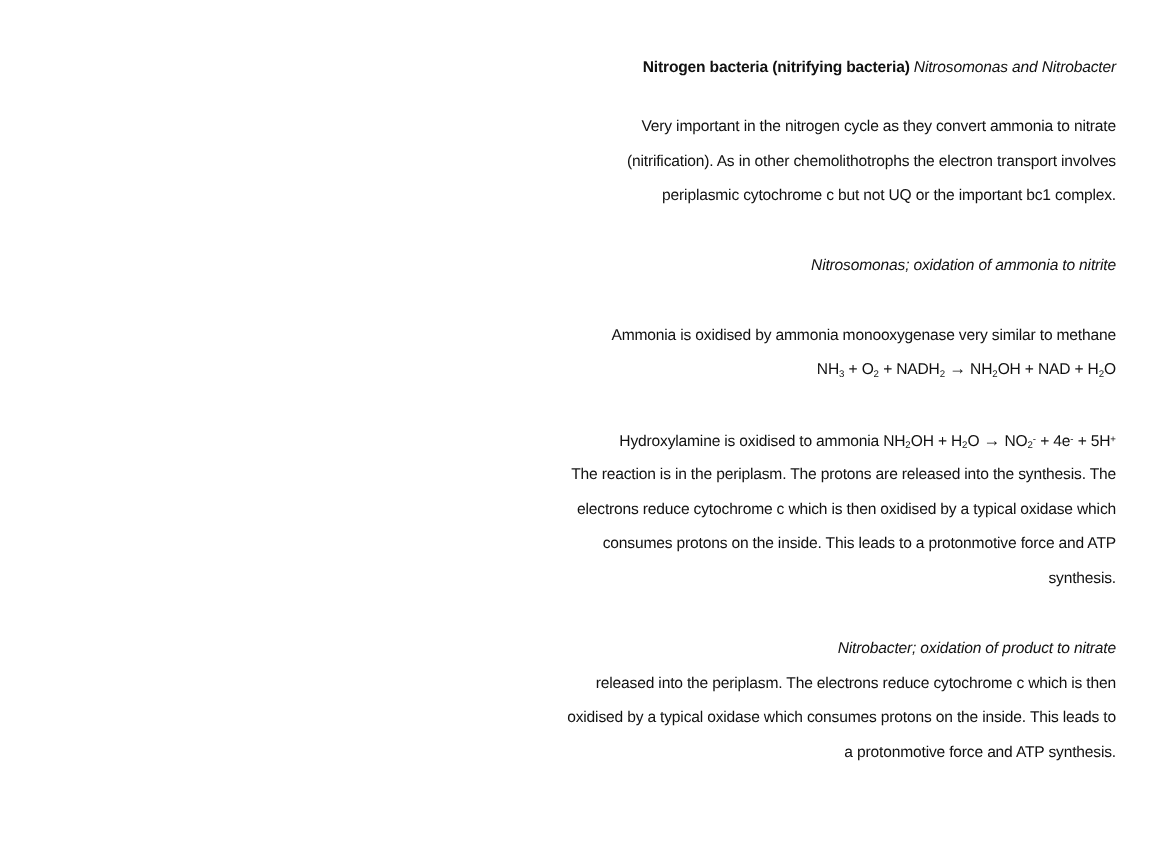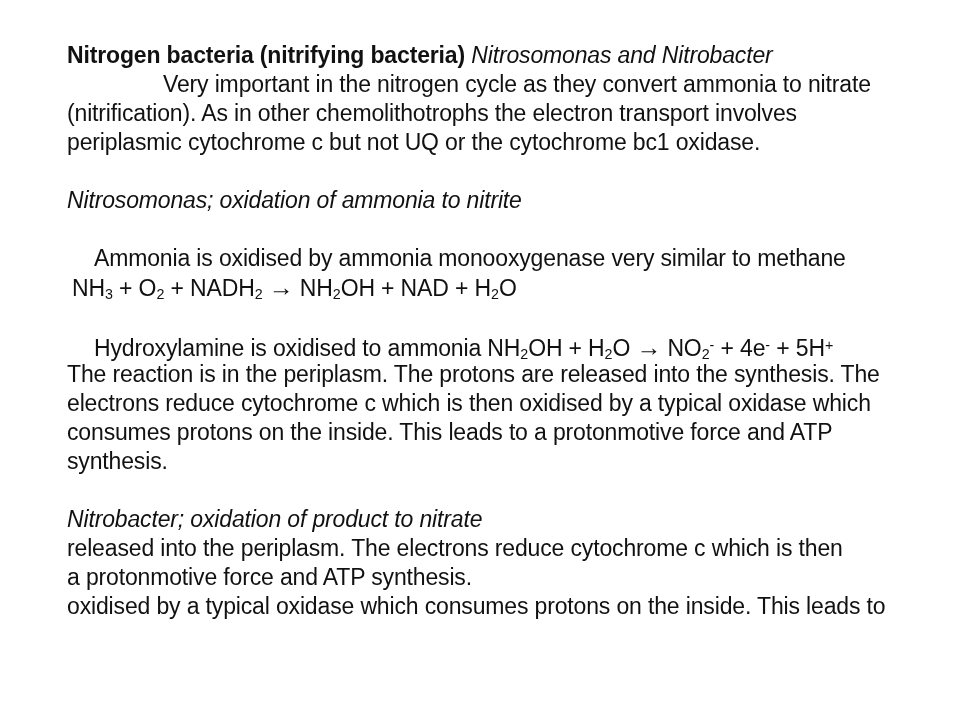--- a/index.html
+++ b/index.html
@@ -17,25 +17,26 @@
     background: #ffffff;
     font-family: "Liberation Sans", sans-serif;
     color: #111111;
     box-sizing: border-box;
     padding: 41px 30px 0 67px;
   }
   .textblock {
     width: 100%;
   }
   .line {
-    font-size: 23px;
+    font-size: 13px;
     line-height: 29px;
     height: 29px;
     white-space: pre;
     letter-spacing: -0.15px;
+    text-align: right;
   }
   .line .b { font-weight: bold; }
   .line .i { font-style: italic; }
   .line .sub {
     font-size: 0.62em;
     vertical-align: -0.22em;
     letter-spacing: 0;
   }
   .line .sup {
     font-size: 0.62em;
@@ -45,33 +46,33 @@
   .line .arrow {
     font-size: 1.08em;
   }
 </style>
 </head>
 <body>
 
 <div class="slide">
   <div class="textblock">
       <div class="line"><span class="b">Nitrogen bacteria (nitrifying bacteria) </span><span class="i">Nitrosomonas and Nitrobacter</span></div>
-      <div class="line" style="padding-left: 96px;"><span>Very important in the nitrogen cycle as they convert ammonia to nitrate</span></div>
+      <div class="line" style="padding-left: 96px; margin-top: 20px;"><span>Very important in the nitrogen cycle as they convert ammonia to nitrate</span></div>
       <div class="line"><span>(nitrification). As in other chemolithotrophs the electron transport involves</span></div>
-      <div class="line"><span>periplasmic cytochrome c but not UQ or the cytochrome bc1 oxidase.</span></div>
+      <div class="line"><span>periplasmic cytochrome c but not UQ or the important bc1 complex.</span></div>
       <div class="line">&nbsp;</div>
       <div class="line"><span class="i">Nitrosomonas; oxidation of ammonia to nitrite</span></div>
       <div class="line">&nbsp;</div>
       <div class="line" style="padding-left: 27px;"><span>Ammonia is oxidised by ammonia monooxygenase very similar to methane</span></div>
       <div class="line" style="padding-left: 5px;"><span>NH</span><span class="sub">3</span><span> + O</span><span class="sub">2</span><span> + NADH</span><span class="sub">2</span><span> </span><span class="arrow">→</span><span> NH</span><span class="sub">2</span><span>OH + NAD + H</span><span class="sub">2</span><span>O</span></div>
       <div class="line">&nbsp;</div>
       <div class="line" style="padding-left: 27px;"><span>Hydroxylamine is oxidised to ammonia NH</span><span class="sub">2</span><span>OH + H</span><span class="sub">2</span><span>O </span><span class="arrow">→</span><span> NO</span><span class="sub">2</span><span class="sup">-</span><span> + 4e</span><span class="sup">-</span><span> + 5H</span><span class="sup">+</span></div>
       <div class="line"><span>The reaction is in the periplasm. The protons are released into the synthesis. The</span></div>
       <div class="line"><span>electrons reduce cytochrome c which is then oxidised by a typical oxidase which</span></div>
       <div class="line"><span>consumes protons on the inside. This leads to a protonmotive force and ATP</span></div>
       <div class="line"><span>synthesis.</span></div>
       <div class="line">&nbsp;</div>
       <div class="line"><span class="i">Nitrobacter; oxidation of product to nitrate</span></div>
       <div class="line"><span>released into the periplasm. The electrons reduce cytochrome c which is then</span></div>
+      <div class="line"><span>oxidised by a typical oxidase which consumes protons on the inside. This leads to</span></div>
       <div class="line"><span>a protonmotive force and ATP synthesis.</span></div>
-      <div class="line"><span>oxidised by a typical oxidase which consumes protons on the inside. This leads to</span></div>
     </div>
 </div>
 
 </body></html>

